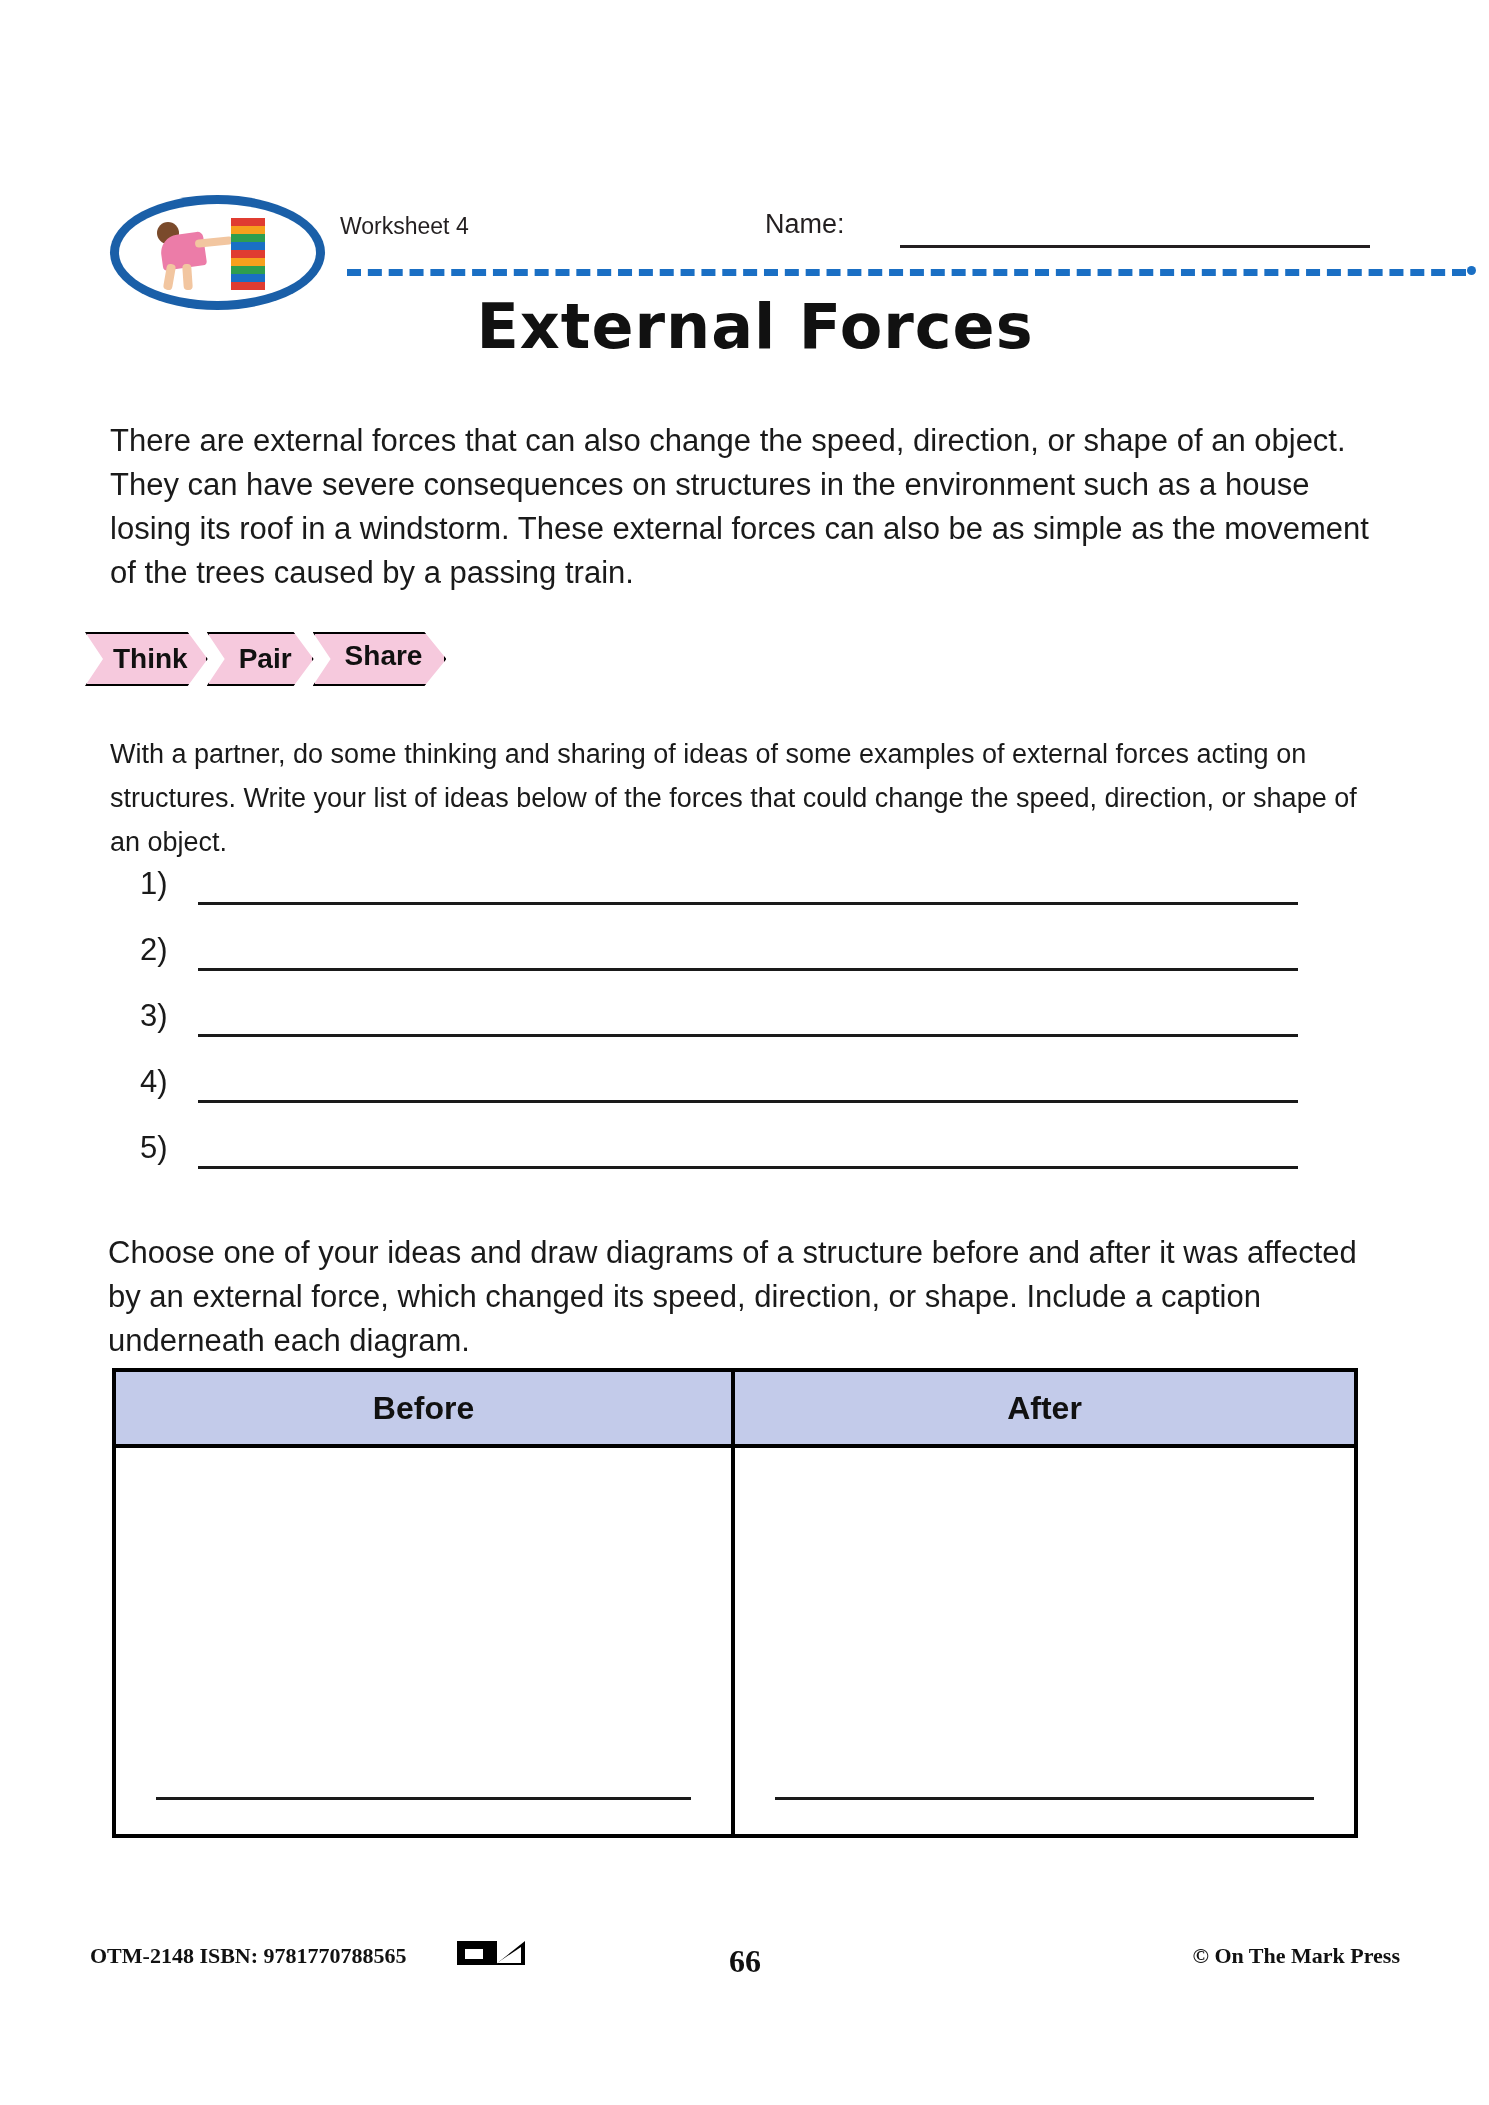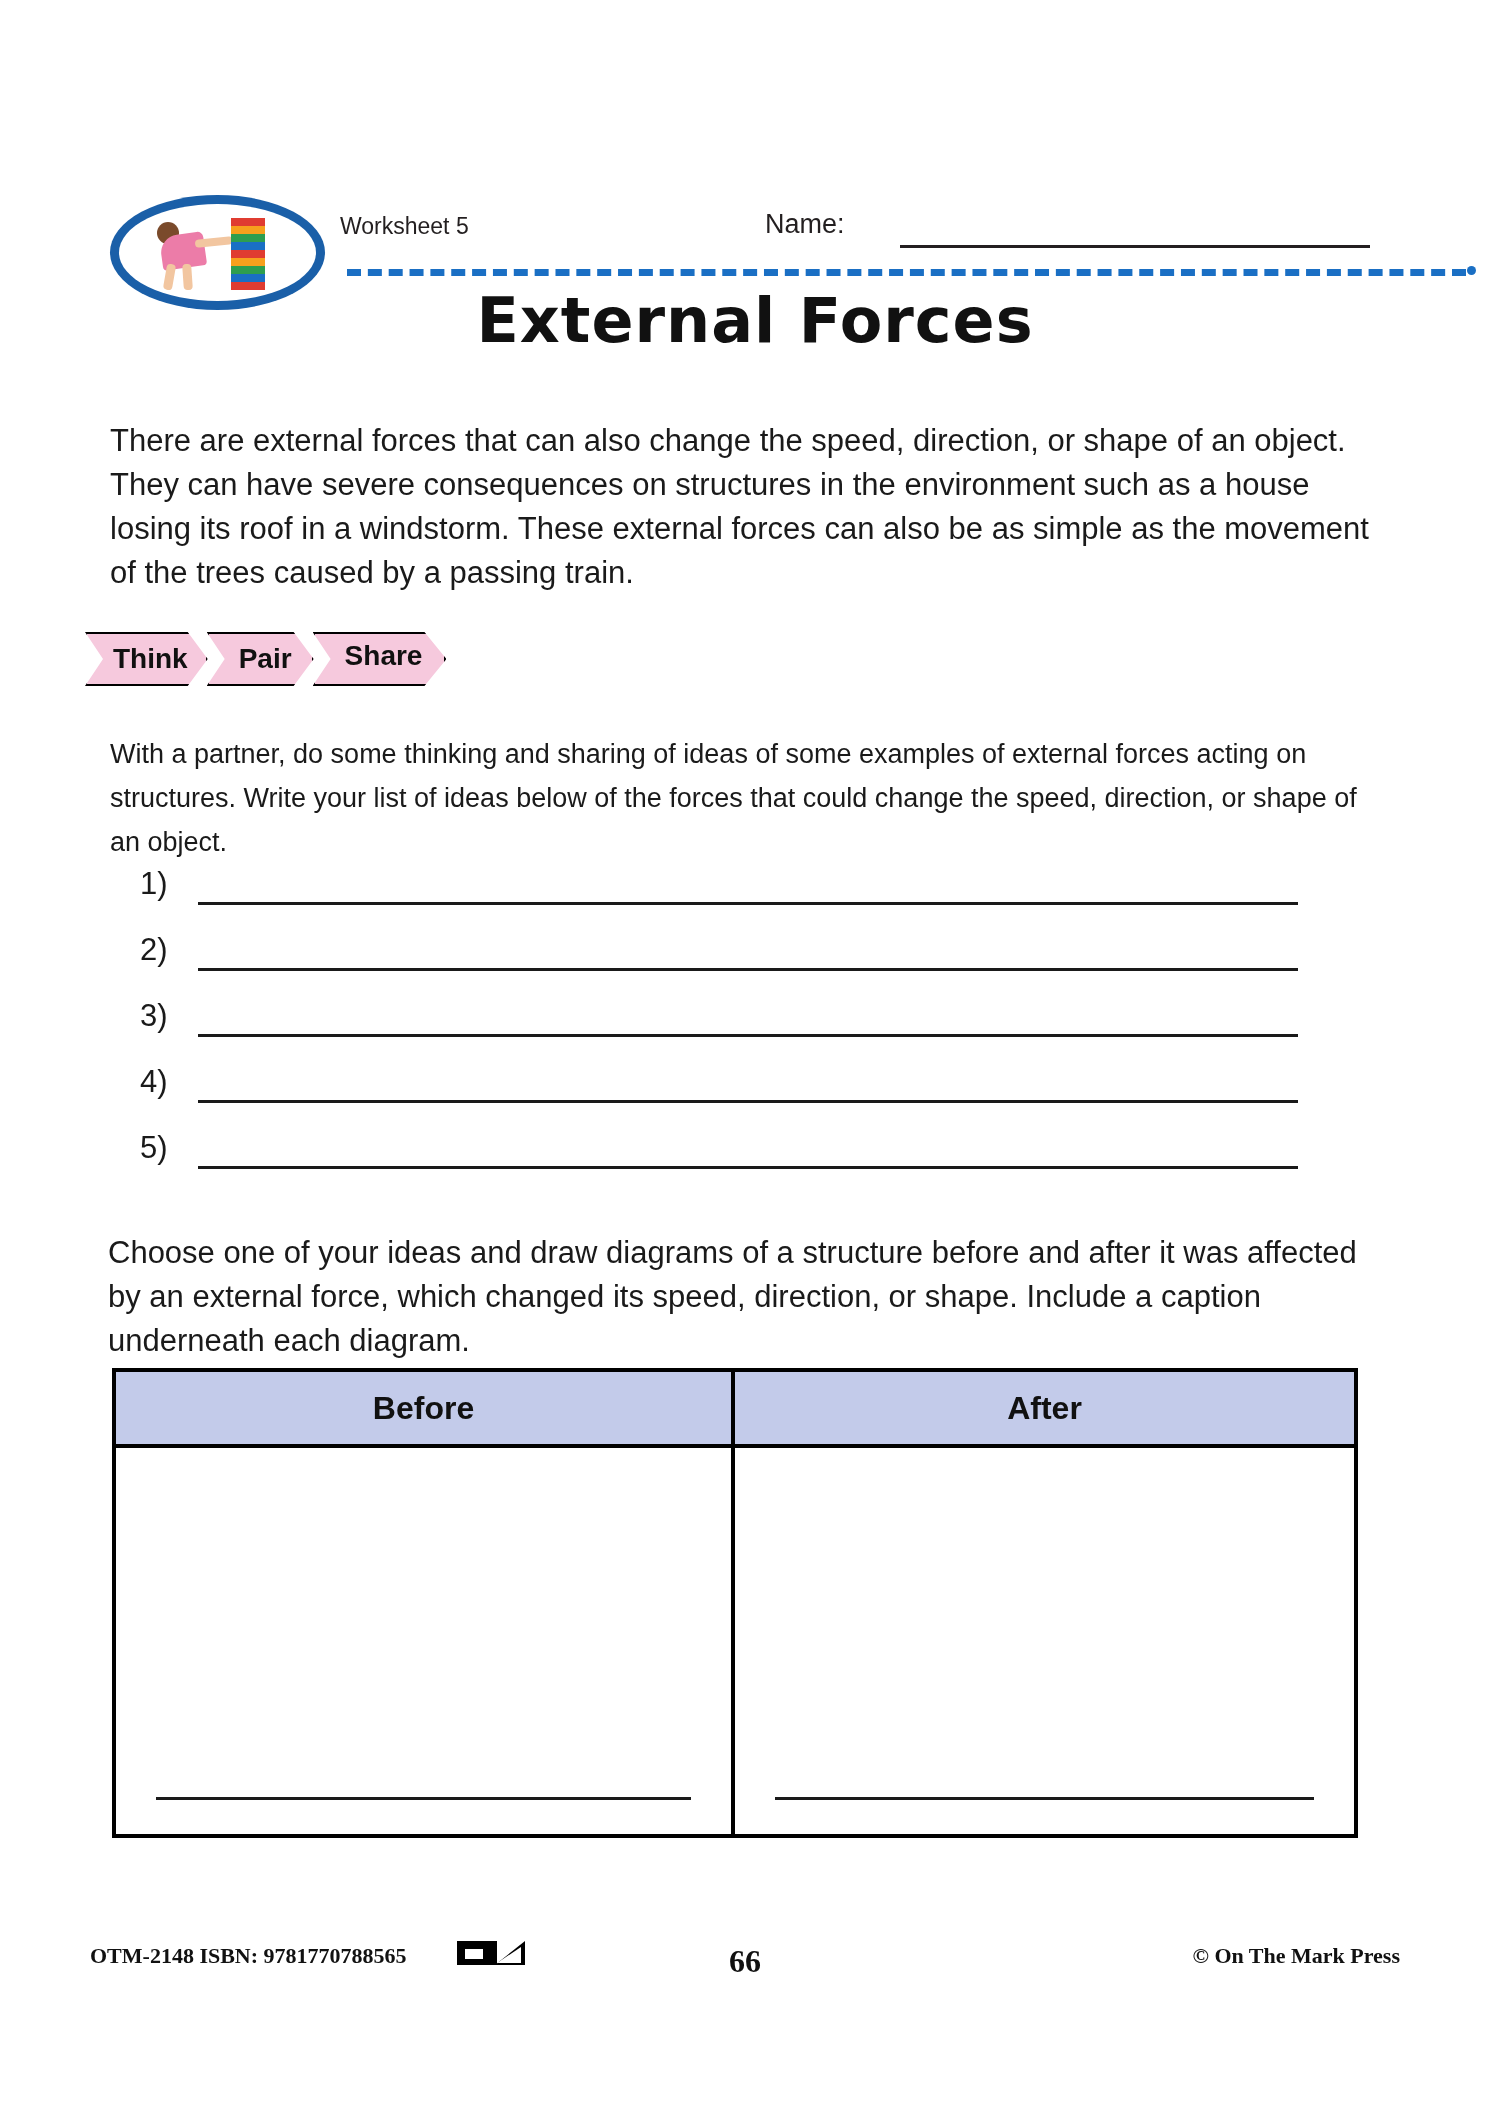--- a/index.html
+++ b/index.html
@@ -138,21 +138,21 @@
     left: 1357px;
     top: 71px;
     width: 9px; height: 9px;
     border-radius: 50%;
     background: #1a6fc4;
   }
 
   .title {
     position: absolute;
     left: 110px;
-    top: 284px;
+    top: 290px;
     width: 1290px;
     text-align: center;
     font-family: "DejaVu Sans", sans-serif;
     font-weight: bold;
     font-size: 62px;
     letter-spacing: 1px;
     color: #111111;
   }
 
   
@@ -391,21 +391,21 @@
             <span style="background: rgb(26, 111, 196);"></span>
             <span style="background: rgb(224, 60, 49);"></span>
             <span style="background: rgb(247, 160, 29);"></span>
             <span style="background: rgb(46, 158, 79);"></span>
             <span style="background: rgb(26, 111, 196);"></span>
             <span style="background: rgb(224, 60, 49);"></span>
           </div>
       </div>
     </div>
 
-    <div class="worksheet-label">Worksheet 5</div>
+    <div class="worksheet-label">Worksheet 4</div>
     <div class="name-label">Name:</div>
     <div class="name-rule"></div>
     <div class="dashed-rule"></div>
     <div class="dashed-dot"></div>
   </div>
 
   <div class="title">External Forces</div>
 
   <p class="intro">There are external forces that can also change the speed, direction, or shape of an object. They can have severe consequences on structures in the environment such as a house losing its roof in a windstorm. These external forces can also be as simple as the movement of the trees caused by a passing train.</p>
 

